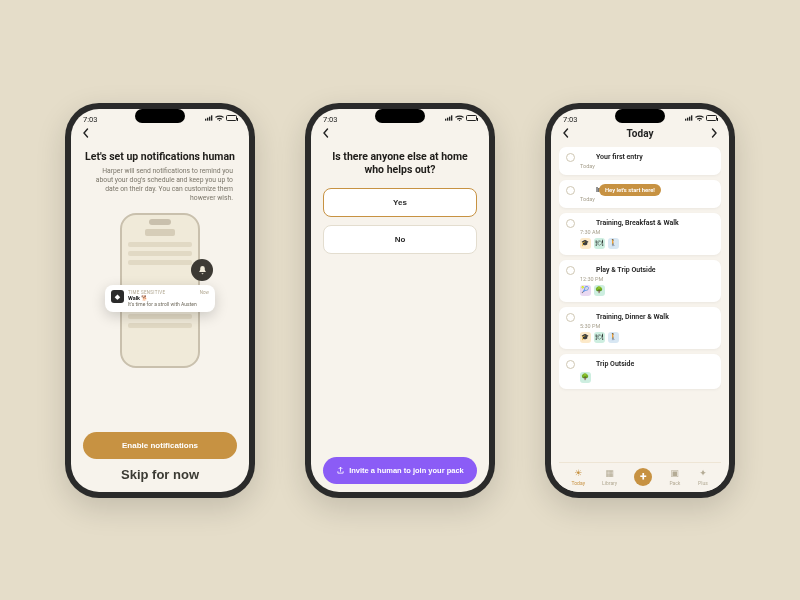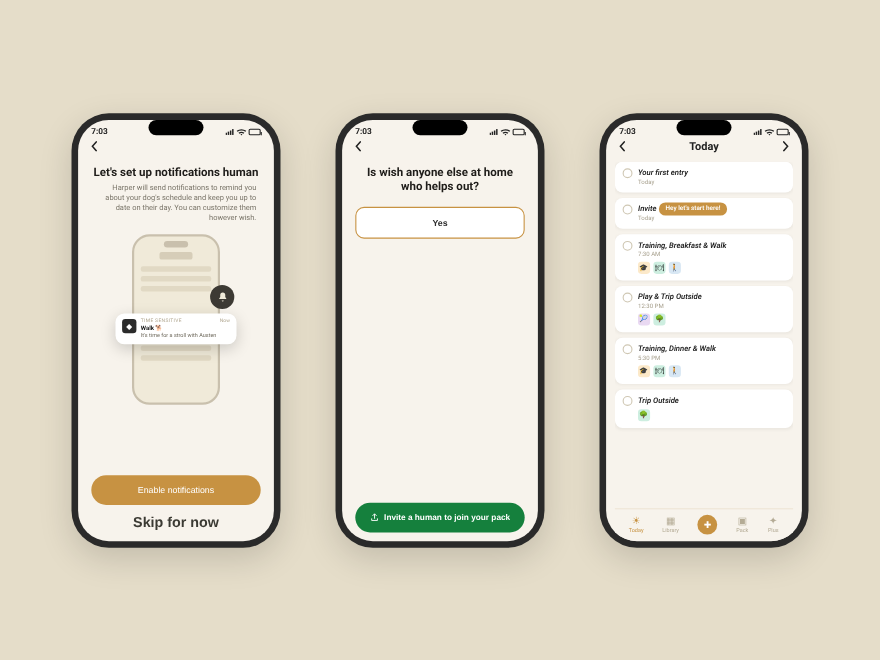--- a/index.html
+++ b/index.html
@@ -25,22 +25,22 @@
     position: relative;
   }
   .notch {
     position: absolute;
     top: 6px; left: 50%; transform: translateX(-50%);
     width: 50px; height: 14px;
     background: #000; border-radius: 10px;
     z-index: 10;
   }
   .status-bar {
-    display: flex; justify-content: space-between; align-items: flex-end;
-    padding: 6px 12px 2px; font-size: 7.5px; font-weight: 700; color: #222;
+    display: flex; justify-content: space-between; align-items: flex-start;
+    padding: 6px 12px 2px; font-size: 7.5px; font-weight: 400; color: #222;
   }
   .status-right { display: flex; align-items: center; gap: 2px; }
   .sig, .wifi, .batt { display: inline-block; }
   .sig { width: 8px; height: 6px; }  
   .batt { width: 11px; height: 6px; border: 0.8px solid #222; border-radius: 1.5px; position: relative; }
   .batt::after { content: ""; position: absolute; right: -2px; top: 1.5px; width: 1px; height: 3px; background: #222; }
   .batt-fill { width: 85%; height: 100%; background: #222; }
 
   .nav {
     display: flex; align-items: center; justify-content: space-between;
@@ -69,47 +69,47 @@
   }
   .notif-icon { width: 13px; height: 13px; background: #2b2b2b; border-radius: 3px; flex: none; display:flex; align-items:center; justify-content:center; color:#fff; font-size:7px;}
   .notif-text { flex:1; }
   .notif-tag { font-size: 4.5px; color: #b0a68f; letter-spacing: 0.3px; }
   .notif-title { font-size: 5.5px; font-weight: 700; color:#222; }
   .notif-body { font-size: 5px; color:#6f6a5d; }
   .notif-when { font-size: 4.5px; color:#b0a68f; }
 
   .btn-primary {
     background: #c79242; color: #fff; border: none; border-radius: 16px;
-    font-size: 8px; font-weight: 400; padding: 9px 0; text-align: center;
+    font-size: 8px; font-weight: 700; padding: 9px 0; text-align: center;
     width: 100%; margin-top: auto;
   }
   .btn-secondary-link {
     background: none; border: none; color: #3b3a33; font-size: 13px; font-weight: 600;
     text-align: center; padding: 8px 0 2px;
   }
 
   
   .option-btn {
     width: 100%; border-radius: 8px; padding: 9px 4px; font-size: 8px; font-weight: 600;
     text-align: center; margin-top: 8px; background: #fff;
   }
   .option-yes { border: 1.2px solid #c79242; color: #2b2b2b; }
   .option-no  { border: 1px solid #e3ddcf; color: #2b2b2b; }
   .spacer { flex: 1; }
   .helper-text { font-size: 6.6px; color: #7b766a; text-align: center; line-height: 1.3; padding: 0 6px; margin-bottom: 6px; }
   .btn-dark {
-    background: #15803d; color: #fff; border: none; border-radius: 16px;
+    background: #8b5cf6; color: #fff; border: none; border-radius: 16px;
     font-size: 7.5px; font-weight: 600; padding: 9px 0;
     display: flex; align-items: center; justify-content: center; gap: 4px;
   }
 
   
   .tl { flex:1; overflow: hidden; }
   .tl-card { background:#fff; border-radius:7px; padding:6px 7px 6px 7px; margin-bottom:5px; box-shadow: 0 1px 3px rgba(0,0,0,0.05); display:flex; flex-direction:column; position:relative; }
-  .tl-row { display:flex; align-items:center; gap:5px;font-style:italic; }
+  .tl-row { display:flex; align-items:center; gap:21px; }
   .tl-check { width:9px; height:9px; border:1px solid #cfc7b3; border-radius:50%; flex:none; }
   .tl-title { font-size:7px; font-weight:600; color:#222; }
   .tl-time { font-size:5.5px; color:#a69f8c; margin-left:14px; margin-top:1px; }
   .tl-icons { display:flex; gap:3px; margin-left:14px; margin-top:3px; }
   .tag { width:11px; height:11px; border-radius:3px; display:flex; align-items:center; justify-content:center; font-size:6.5px; }
   .tag-a { background:#fce9c9; } .tag-b { background:#cdeee0; } .tag-c { background:#e9d9f2; } .tag-d { background:#d8e7f3; }
   .tooltip {
     position:absolute; left:40px; top:4px;
     background:#c79242; color:#fff; font-size:5.8px; font-weight:600;
     padding:3px 6px; border-radius:8px;
@@ -209,22 +209,23 @@
       </span>
     </div>
     <div class="nav">
       <svg class="back" viewBox="0 0 10 10">
           <path d="M6.5 1 L3 5 L6.5 9" stroke="#222" stroke-width="1.4" fill="none" stroke-linecap="round"></path>
         </svg>
       <span></span>
         <span></span>
     </div>
     <div class="content">
-      <div class="h-title">Is wish anyone else at home who helps out?</div>
+      <div class="h-title">Is there anyone else at home who helps out?</div>
       <button class="option-btn option-yes">Yes</button>
+      <button class="option-btn option-no">No</button>
       <div class="spacer"></div>
       <button class="btn-dark">
         <svg width="9" height="9" viewBox="0 0 24 24" fill="none" stroke="#fff" stroke-width="2.2">
             <path d="M12 3v12M7 8l5-5 5 5M5 14v5h14v-5"></path>
           </svg>
         <span>Invite a human to join your pack</span>
       </button>
     </div>
   </div>
 </div>

